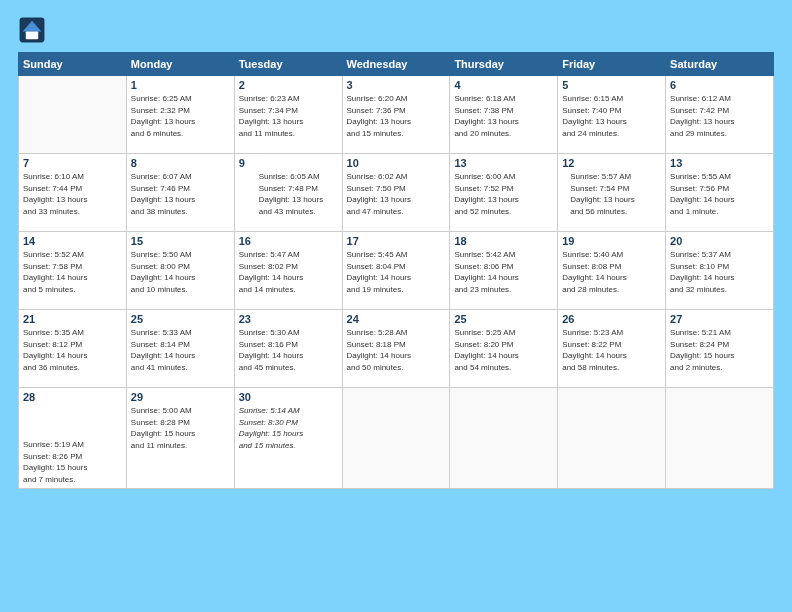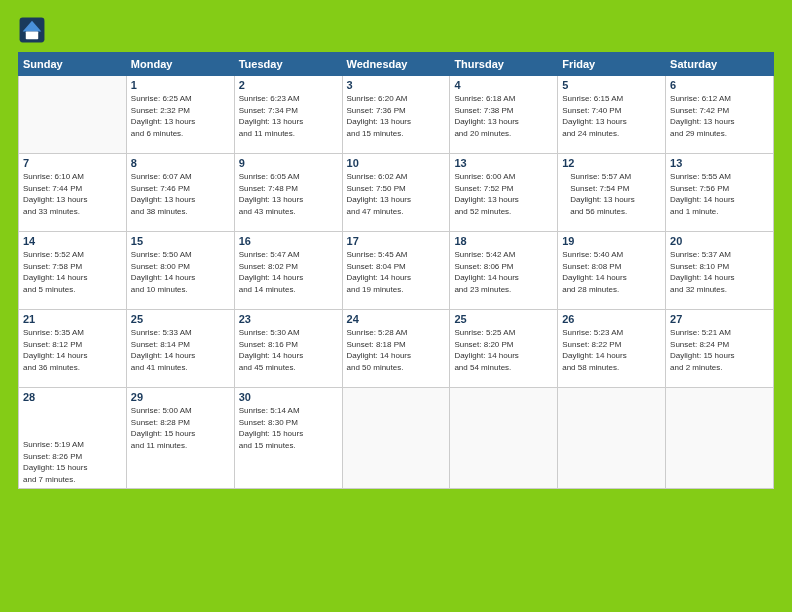--- a/index.html
+++ b/index.html
@@ -7,21 +7,21 @@
       font-family: Arial, sans-serif;
       background: #fff;
       width: 792px;
       height: 612px;
       overflow: hidden;
     }
     .page {
       width: 792px;
       height: 612px;
       padding: 16px 18px 10px 18px;
-      background: #84cc16;
+      background: #7dd3fc;
     }
     .header {
       display: flex;
       justify-content: space-between;
       align-items: flex-start;
       margin-bottom: 8px;
     }
     .logo {
       display: flex;
       align-items: center;
@@ -179,21 +179,21 @@
           </td>
           <td>
             <span class="day-num">8</span>
             <div class="day-info" style="white-space: pre-line;">Sunrise: 6:07 AM
 Sunset: 7:46 PM
 Daylight: 13 hours
 and 38 minutes.</div>
           </td>
           <td>
             <span class="day-num">9</span>
-            <div class="day-info" style="white-space: pre-line;">Sunrise: 6:05 AM
+            <div class="day-info" style="white-space: pre-line; margin-left: 20px;">Sunrise: 6:05 AM
 Sunset: 7:48 PM
 Daylight: 13 hours
 and 43 minutes.</div>
           </td>
           <td>
             <span class="day-num">10</span>
             <div class="day-info" style="white-space: pre-line;">Sunrise: 6:02 AM
 Sunset: 7:50 PM
 Daylight: 13 hours
 and 47 minutes.</div>
@@ -332,21 +332,21 @@
           </td>
           <td>
             <span class="day-num">29</span>
             <div class="day-info" style="white-space: pre-line;">Sunrise: 5:00 AM
 Sunset: 8:28 PM
 Daylight: 15 hours
 and 11 minutes.</div>
           </td>
           <td>
             <span class="day-num">30</span>
-            <div class="day-info" style="white-space: pre-line;">Sunrise: 5:14 AM
+            <div class="day-info" style="white-space: pre-line; font-style: italic;">Sunrise: 5:14 AM
 Sunset: 8:30 PM
 Daylight: 15 hours
 and 15 minutes.</div>
           </td>
           <td class="empty"></td>
           <td class="empty"></td>
           <td class="empty"></td>
           <td class="empty"></td>
         </tr>
       </tbody>

